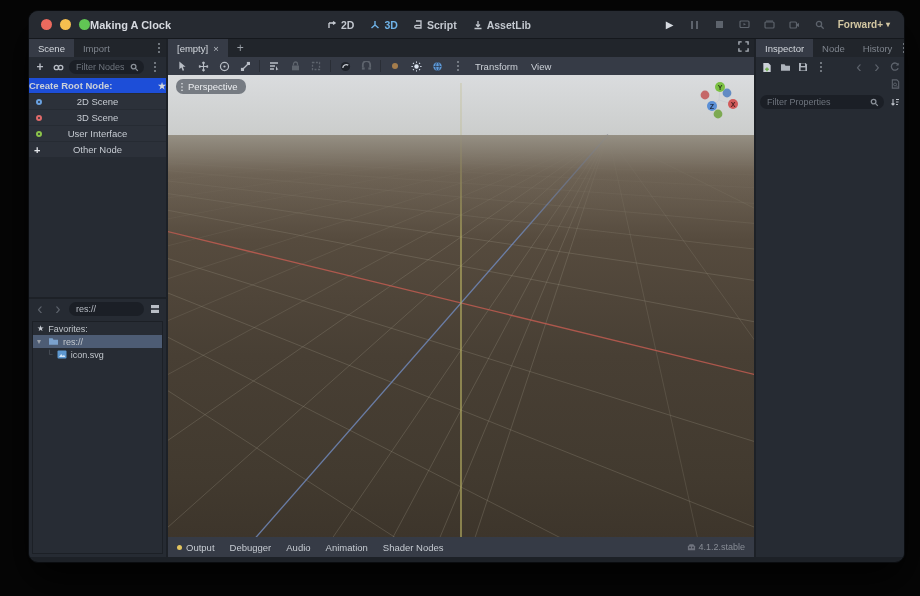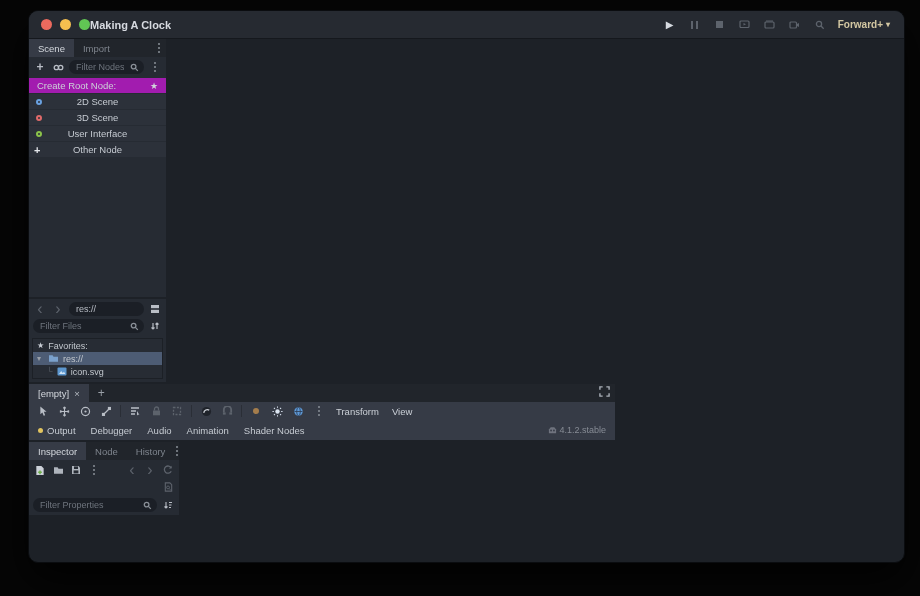--- a/index.html
+++ b/index.html
@@ -14,21 +14,21 @@
   .title{margin-left:0;font-size:11px;font-weight:bold;color:#d7dae0;}
   .workspaces{position:absolute;left:298px;display:flex;gap:16px;align-items:center;height:100%;}
   .ws{display:flex;align-items:center;gap:4px;font-size:10.5px;font-weight:bold;color:#c3c8cf;cursor:default;}
   .ws.active{color:#6fb3e8;}
   .runbar{position:absolute;right:14px;display:flex;gap:11px;align-items:center;height:100%;color:#6e747d;}
   .runbar .play{color:#d6dae0;font-size:10px;}
   .pausebars{width:7px;height:8px;border-left:2px solid;border-right:2px solid;display:inline-block;}
   .stopsq{width:7px;height:7px;background:currentColor;display:inline-block;}
   .renderer{display:flex;align-items:center;gap:3px;font-size:10px;font-weight:bold;color:#d3c7a2;}
   
-  .content{position:absolute;left:0;top:28px;width:877px;height:518px;display:flex;gap:2px;flex-direction:column;}
+  .content{position:absolute;left:0;top:28px;width:877px;height:518px;display:flex;gap:2px;}
   .dock{display:flex;flex-direction:column;}
   .dock-left{width:137px;gap:2px;}
   .dock-center{width:586px;}
   .dock-right{width:150px;}
   .panel{background:#262b33;display:flex;flex-direction:column;overflow:hidden;}
   .tabrow{height:18px;background:#21252b;display:flex;align-items:stretch;flex:none;}
   .tab{display:flex;align-items:center;gap:5px;padding:0 9px;font-size:9.5px;color:#7e848d;cursor:default;}
   .tab.active{background:#363b46;color:#d4d8de;}
   .tabrow .spacer{flex:1;}
   .vd{width:2px;height:2px;border-radius:50%;background:currentColor;display:inline-block;
@@ -37,22 +37,22 @@
   .toolrow{display:flex;align-items:center;gap:4px;padding:3px 4px;flex:none;}
   .ibtn{min-width:14px;height:14px;display:flex;align-items:center;justify-content:center;color:#b9bec6;flex:none;}
   .ibtn.dim{color:#5d636c;}
   .input{flex:1;height:14px;background:#1b1f26;border-radius:7px;display:flex;align-items:center;
     padding:0 5px;gap:4px;min-width:0;}
   .input input{flex:1;min-width:0;background:transparent;border:0;outline:0;color:#b9bec6;
     font-size:9px;font-family:"Liberation Sans",sans-serif;}
   .input input::placeholder{color:#6e747d;}
   .mag{color:#8a9098;flex:none;}
   
-  .sect-head{height:15px;background:#a21caf;display:flex;align-items:center;padding:0 8px;
-    font-size:9.5px;font-weight:normal;color:#ccd1d8;flex:none;margin-top:1px;}
+  .sect-head{height:15px;background:#1d4ed8;display:flex;align-items:center;padding:0 0;
+    font-size:9.5px;font-weight:bold;color:#ccd1d8;flex:none;margin-top:1px;}
   .sect-head .star{margin-left:auto;font-size:9px;color:#d0d4da;}
   .rootopt{height:15px;margin-top:1px;background:#2c313a;position:relative;display:flex;
     align-items:center;justify-content:center;font-size:9.5px;color:#c6cbd2;flex:none;cursor:default;}
   .rootopt .ring{position:absolute;left:7px;width:6px;height:6px;border-radius:50%;border:2px solid;}
   .rootopt .plus{position:absolute;left:5px;color:#e4e7eb;font-size:11px;font-weight:bold;line-height:0;}
   
   .fs-tree{flex:1;margin:2px 3px 3px;border:1px solid #1c2026;background:#272c34;overflow:hidden;}
   .trow{height:13px;display:flex;align-items:center;gap:4px;padding:0 4px;font-size:9px;color:#c2c7cd;}
   .trow.sel{background:#4d5c74;}
   .caret{color:#9aa0a8;font-size:8px;width:7px;}
@@ -84,20 +84,46 @@
 <div class="window">
 
   <div class="titlebar">
     <div class="lights">
       <span class="light" style="background:#ec6a5e"></span>
       <span class="light" style="background:#f4bf4f"></span>
       <span class="light" style="background:#61c554"></span>
     </div>
     <span class="title">Making A Clock</span>
 
+    <div class="workspaces">
+      <span class="ws">
+        <svg class="icon" width="10" height="10" viewBox="0 0 10 10">
+            <path d="M2 8 V3 M2 3 H7 M6 1.6 L8 3 L6 4.4" fill="none" stroke="currentColor" stroke-width="1.4"></path>
+          </svg>
+        <span>2D</span>
+      </span>
+      <span class="ws active">
+        <svg class="icon" width="10" height="10" viewBox="0 0 10 10">
+            <path d="M5 1 V5 M5 5 L1.5 8 M5 5 L8.5 8" fill="none" stroke="currentColor" stroke-width="1.4"></path>
+          </svg>
+        <span>3D</span>
+      </span>
+      <span class="ws">
+        <svg class="icon" width="9" height="10" viewBox="0 0 9 10">
+            <path d="M2 1 h5 v7 h-5 a1.3 1.3 0 0 1 0-2.6 h5" fill="none" stroke="currentColor" stroke-width="1.3"></path>
+          </svg>
+        <span>Script</span>
+      </span>
+      <span class="ws">
+        <svg class="icon" width="10" height="10" viewBox="0 0 10 10">
+            <path d="M5 1 V6 M3 4.5 L5 6.5 L7 4.5 M1.5 8.5 H8.5" fill="none" stroke="currentColor" stroke-width="1.3"></path>
+          </svg>
+        <span>AssetLib</span>
+      </span>
+    </div>
 
     <div class="runbar">
       <span class="ibtn play">▶</span>
       <span class="ibtn dim">
           <span class="pausebars"></span>
         </span>
       <span class="ibtn dim">
           <span class="stopsq"></span>
         </span>
       <span class="ibtn dim">
@@ -189,34 +215,20 @@
         <div class="toolrow">
           <span class="ibtn dim">‹</span>
           <span class="ibtn dim">›</span>
           <span class="input">
             <input readonly="" value="res://" style="">
           </span>
           <span class="ibtn">
             <svg class="icon" width="10" height="10" viewBox="0 0 10 10">
                 <rect x="1" y="1" width="8" height="3.2" fill="currentColor"></rect>
                 <rect x="1" y="5.8" width="8" height="3.2" fill="currentColor"></rect>
-              </svg>
-          </span>
-        </div>
-        <div class="toolrow" style="padding-top:0;">
-          <span class="input">
-            <input placeholder="Filter Files" style="">
-            <svg class="icon mag" width="9" height="9" viewBox="0 0 10 10">
-                <circle cx="4" cy="4" r="2.6" fill="none" stroke="currentColor" stroke-width="1.4"></circle>
-                <path d="M6 6 L8.7 8.7" stroke="currentColor" stroke-width="1.4"></path>
-              </svg>
-          </span>
-          <span class="ibtn">
-            <svg class="icon" width="10" height="10" viewBox="0 0 10 10">
-                <path d="M3 2 V8 M1.5 6.5 L3 8 L4.5 6.5 M7 8 V2 M5.5 3.5 L7 2 L8.5 3.5" fill="none" stroke="currentColor" stroke-width="1.2"></path>
               </svg>
           </span>
         </div>
         <div class="fs-tree">
           <div class="trow">
             <span style="color:#c8cdd4;font-size:8px;">★</span>
             <span>Favorites:</span>
           </div>
           <div class="trow sel">
             <span class="caret">▾</span>

